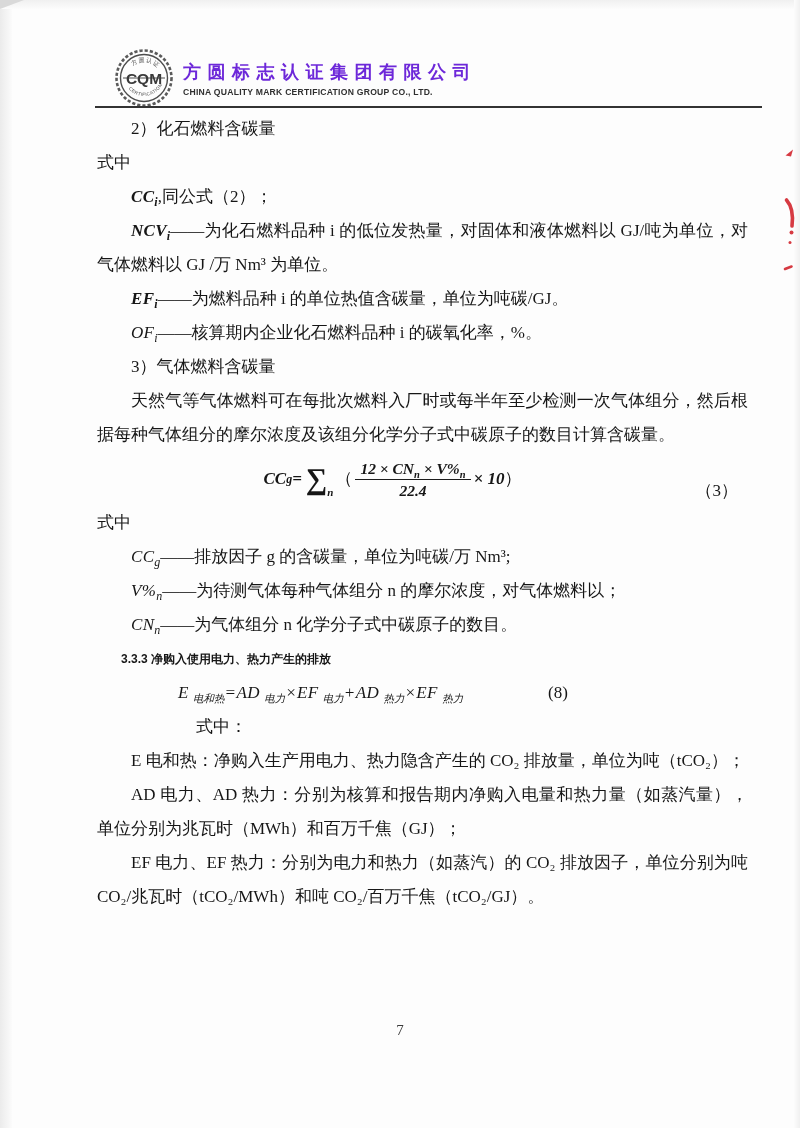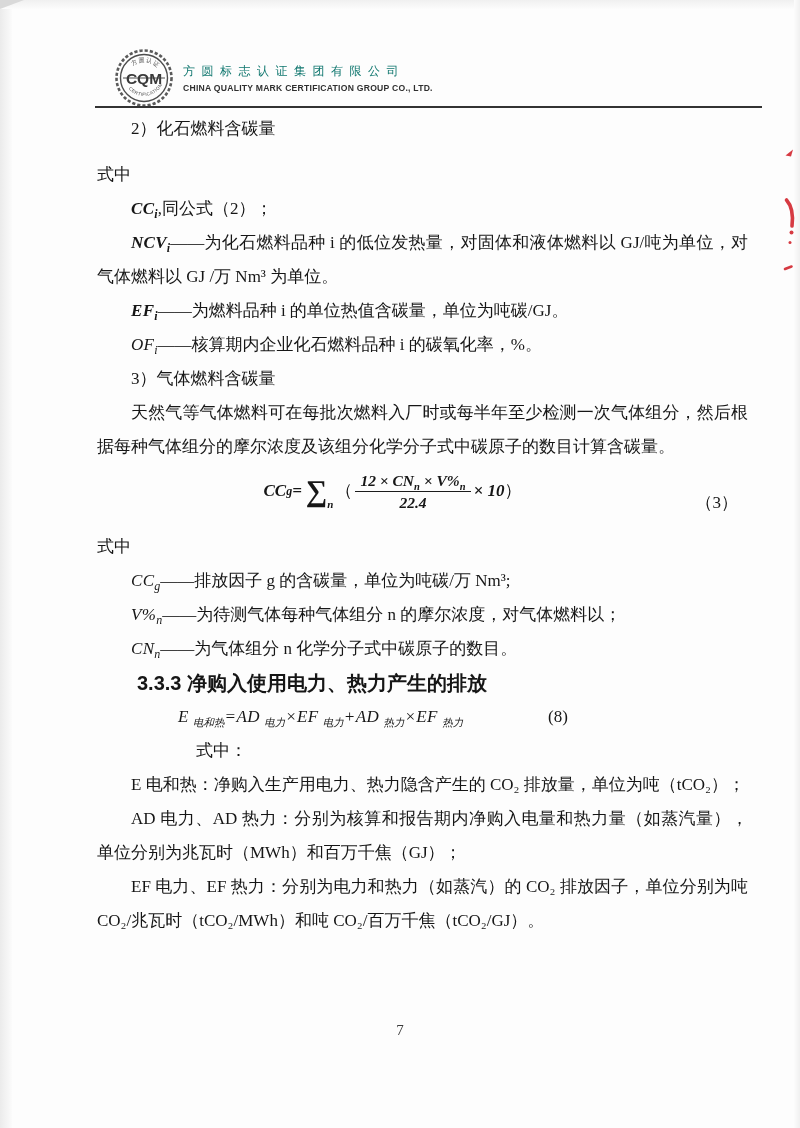--- a/index.html
+++ b/index.html
@@ -17,33 +17,33 @@
     background:linear-gradient(270deg,#f0f0f0,#fcfcfc);pointer-events:none;}
   .corner{position:absolute;left:0;top:0;width:24px;height:9px;background:#d9d9d9;
     clip-path:polygon(0 0,100% 0,0 100%);pointer-events:none;}
 
   
   .letterhead{position:absolute;left:114px;top:48px;display:flex;align-items:center;gap:9px;}
   .logo{width:60px;height:60px;flex:0 0 auto;}
   .company{display:flex;flex-direction:column;gap:3px;}
   .company-cn{
     font-family:"Liberation Sans","DejaVu Sans",sans-serif;
-    font-size:12px;font-weight:normal;letter-spacing:6.5px;color:#0f766e;white-space:nowrap;}
+    font-size:18px;font-weight:bold;letter-spacing:6.5px;color:#6d28d9;white-space:nowrap;}
   .company-en{
     font-family:"Liberation Sans","DejaVu Sans",sans-serif;
     font-size:8.6px;font-weight:bold;letter-spacing:0.25px;color:#2f2f2f;white-space:nowrap;}
   .head-rule{position:absolute;left:95px;top:106px;width:667px;border-top:2px solid #333;}
 
   
   .main{position:absolute;left:97px;top:112px;width:651px;
     font-size:17px;line-height:34px;text-align:justify;}
   .main p{margin:0;text-indent:2em;}
-  .main p.flush{text-indent:0;margin-top:12px;}
+  .main p.flush{text-indent:0;}
   .sec333{font-family:"Liberation Sans","DejaVu Sans",sans-serif;
-    font-weight:bold;font-size:20px;text-indent:0;}
+    font-weight:bold;font-size:12px;text-indent:0;}
   .bold{font-weight:bold;}
   sub{font-size:12px;line-height:0;}
   .term{font-style:italic;letter-spacing:0.3px;}
   .term-sub{font-style:italic;}
 
   
   .formula-row{position:relative;text-align:center;text-indent:0;}
   .f2-body{display:inline-block;transform:translateX(-45px);
     font-weight:bold;font-style:italic;font-size:18px;}
   .f2-body sub{font-weight:bold;font-style:italic;}

